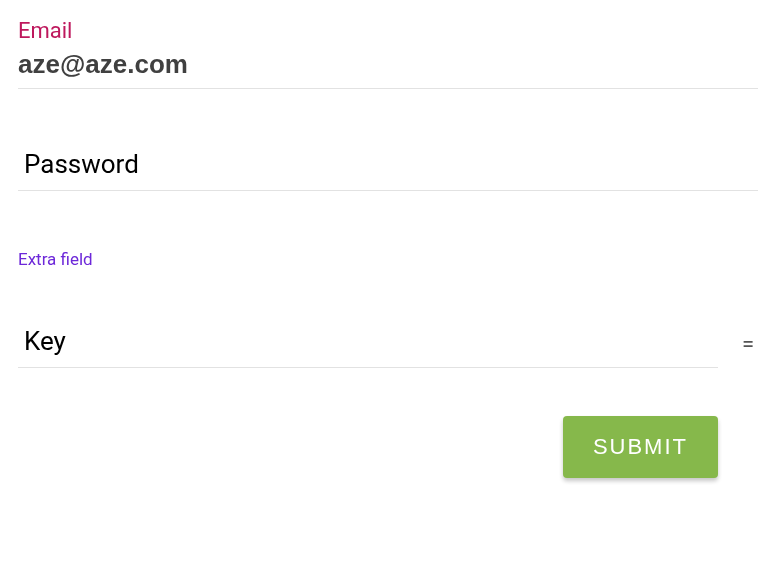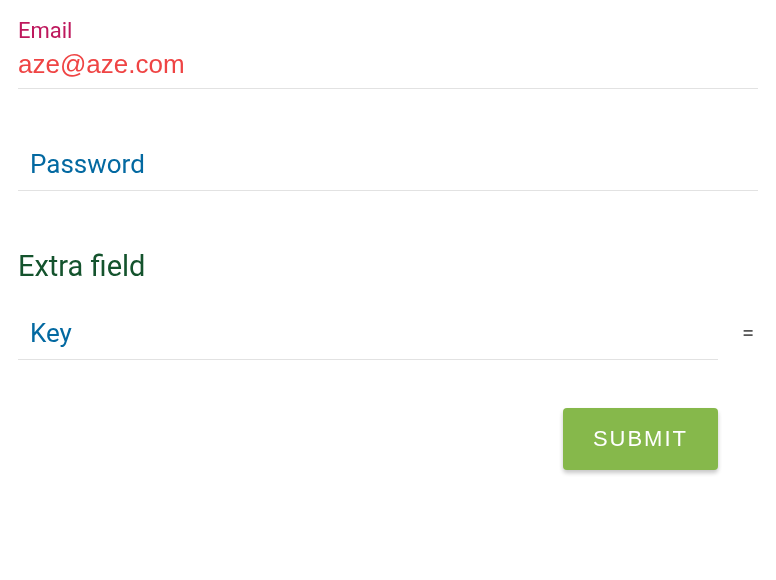--- a/index.html
+++ b/index.html
@@ -14,50 +14,50 @@
   }
   .form { width: 740px; }
   .field-group { margin-bottom: 58px; }
   .filled-label {
     font-size: 22px;
     color: #be185d;
     margin-bottom: 2px;
   }
   .value {
     font-size: 26px;
-    color: #ef4444;
-    font-weight: 400;
+    color: #404040;
+    font-weight: 700;
     padding-bottom: 6px;
   }
   .underline {
     border: none;
     border-bottom: 1px solid #e2e2e2;
     width: 100%;
     font-size: 26px;
     padding: 4px 0 8px 0;
     outline: none;
     background: transparent;
   }
   .input-wrap { position: relative; }
   .input-wrap .floating-label {
     position: absolute;
-    left: 12px;
+    left: 6px;
     bottom: 12px;
     font-size: 26px;
-    color: #0369a1;
+    color: #000000;
     pointer-events: none;
   }
   .section-header {
-    font-size: 29px;
-    color: #14532d;
-    margin-bottom: 33px;
+    font-size: 17px;
+    color: #6d28d9;
+    margin-bottom: 55px;
   }
   .kv-row {
     display: flex;
-    align-items: center;
+    align-items: flex-end;
     gap: 20px;
   }
   .kv-col { flex: 1; position: relative; }
   .kv-sep {
     font-size: 22px;
     color: #555;
     padding-bottom: 12px;
     width: 20px;
     text-align: center;
   }

